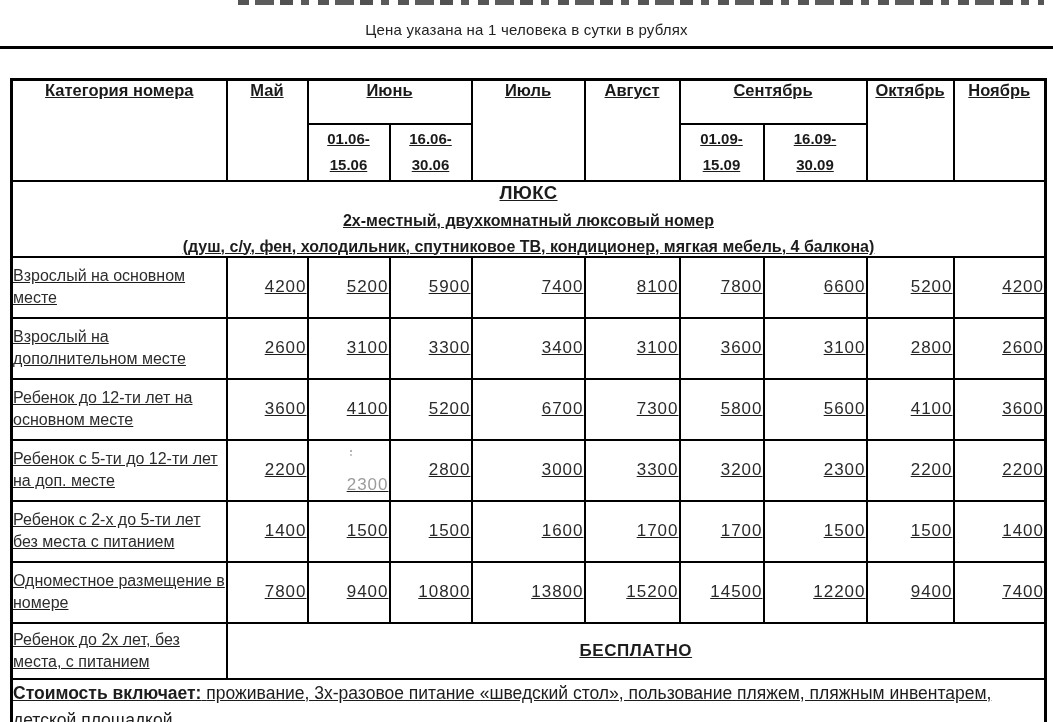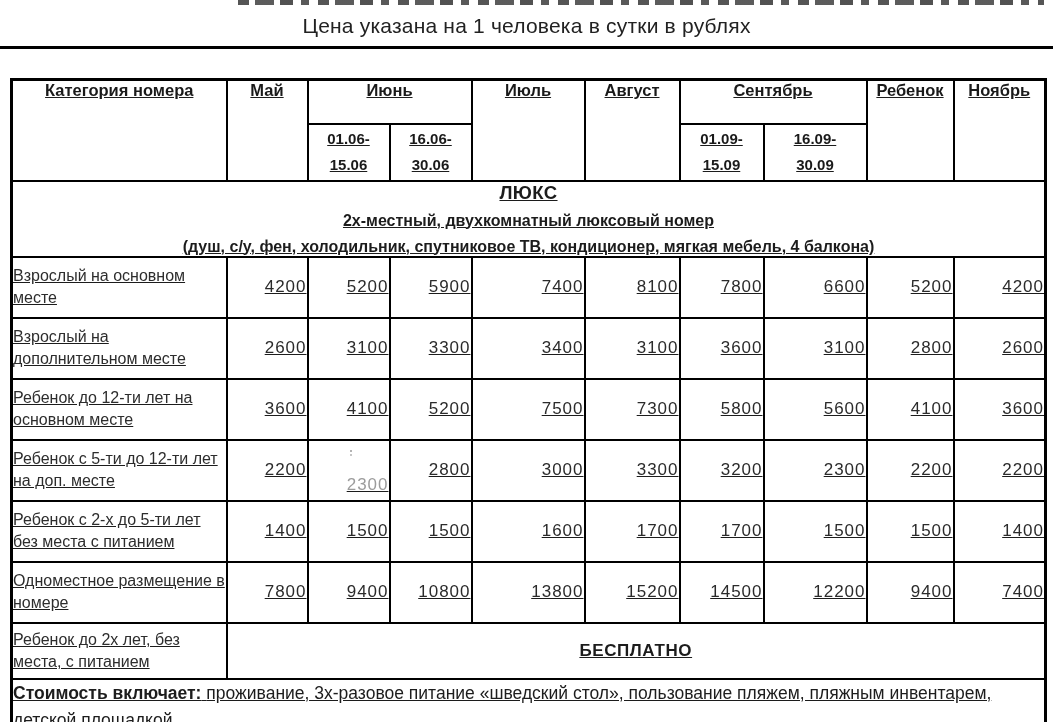--- a/index.html
+++ b/index.html
@@ -18,23 +18,23 @@
     position: absolute; top: 0; left: 238px; width: 806px; height: 5px;
     background: repeating-linear-gradient(90deg,
       #2b2b2b 0 11px, transparent 11px 17px,
       #333 17px 36px, transparent 36px 42px,
       #262626 42px 55px, transparent 55px 63px,
       #303030 63px 71px, transparent 71px 80px);
     opacity: .8;
   }
 
   .page-title {
-    padding-top: 14px;
+    padding-top: 21px;
     text-align: center;
-    font-size: 21px;
+    font-size: 15px;
     letter-spacing: .2px;
     color: #222;
   }
   .title-rule { height: 3px; background: #000; margin-top: 8px; width: 1053px; }
 
   .table-wrap { margin: 29px 9px 0 10px; text-decoration: underline; }
 
   table.price {
     border-collapse: collapse;
     table-layout: fixed;
@@ -132,21 +132,21 @@
         <col style="width:92px">
     </colgroup>
     <thead>
       <tr class="hdr-months">
         <th class="span-top" rowspan="2">Категория номера</th>
         <th class="span-top" rowspan="2">Май</th>
         <th class="group" colspan="2">Июнь</th>
         <th class="span-top" rowspan="2">Июль</th>
         <th class="span-top" rowspan="2">Август</th>
         <th class="group" colspan="2">Сентябрь</th>
-        <th class="span-top" rowspan="2">Ребенок</th>
+        <th class="span-top" rowspan="2">Октябрь</th>
         <th class="span-top" rowspan="2">Ноябрь</th>
       </tr>
       <tr class="hdr-dates">
         <th class="date-cell">
           <div class="date-line">01.06-</div>
           <div class="date-line">15.06</div>
         </th>
         <th class="date-cell">
           <div class="date-line">16.06-</div>
           <div class="date-line">30.06</div>
@@ -192,21 +192,21 @@
           <td class="val">3600</td>
           <td class="val">3100</td>
           <td class="val">2800</td>
           <td class="val">2600</td>
         </tr>
         <tr class="data-row">
           <td class="lbl">Ребенок до 12-ти лет на основном месте</td>
           <td class="val">3600</td>
           <td class="val">4100</td>
           <td class="val">5200</td>
-          <td class="val">7500</td>
+          <td class="val">6700</td>
           <td class="val">7300</td>
           <td class="val">5800</td>
           <td class="val">5600</td>
           <td class="val">4100</td>
           <td class="val">3600</td>
         </tr>
         <tr class="data-row">
           <td class="lbl">Ребенок с 5-ти до 12-ти лет на доп. месте</td>
           <td class="val">2200</td>
           <td class="val edited"><span class="mark"></span><span class="gv">2300</span></td>

